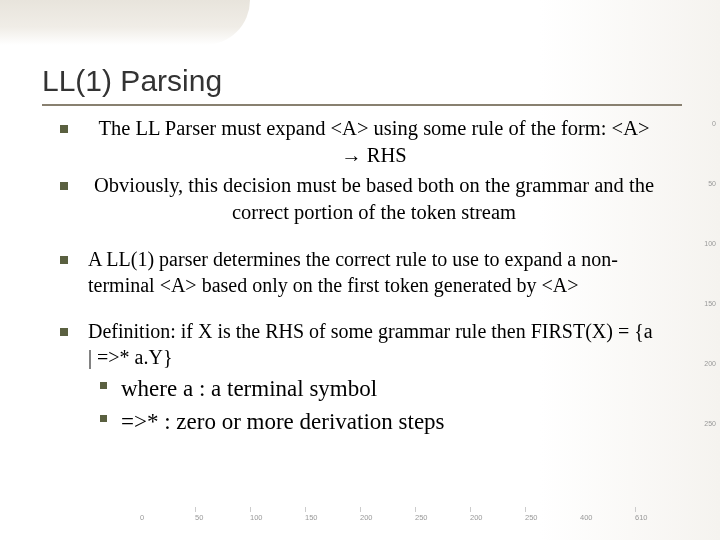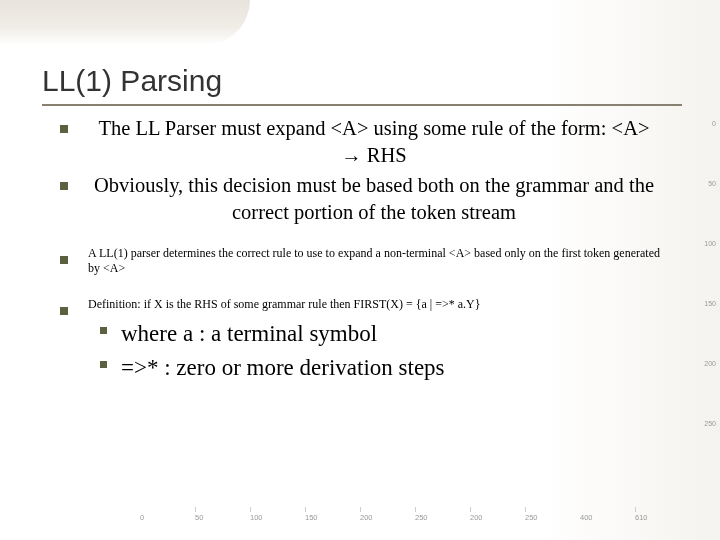--- a/index.html
+++ b/index.html
@@ -74,21 +74,21 @@
     margin-right: 14px;
     flex-shrink: 0;
     margin-left: 40px;
   }
   .text-main {
     font-size: 20.5px;
     line-height: 1.3;
     text-align: center;
   }
   .text-secondary {
-    font-size: 12px;
+    font-size: 20px;
     line-height: 1.3;
   }
   .text-sub {
     font-size: 23px;
     line-height: 1.3;
   }
   .gap {
     height: 16px;
   }
   .logo {

